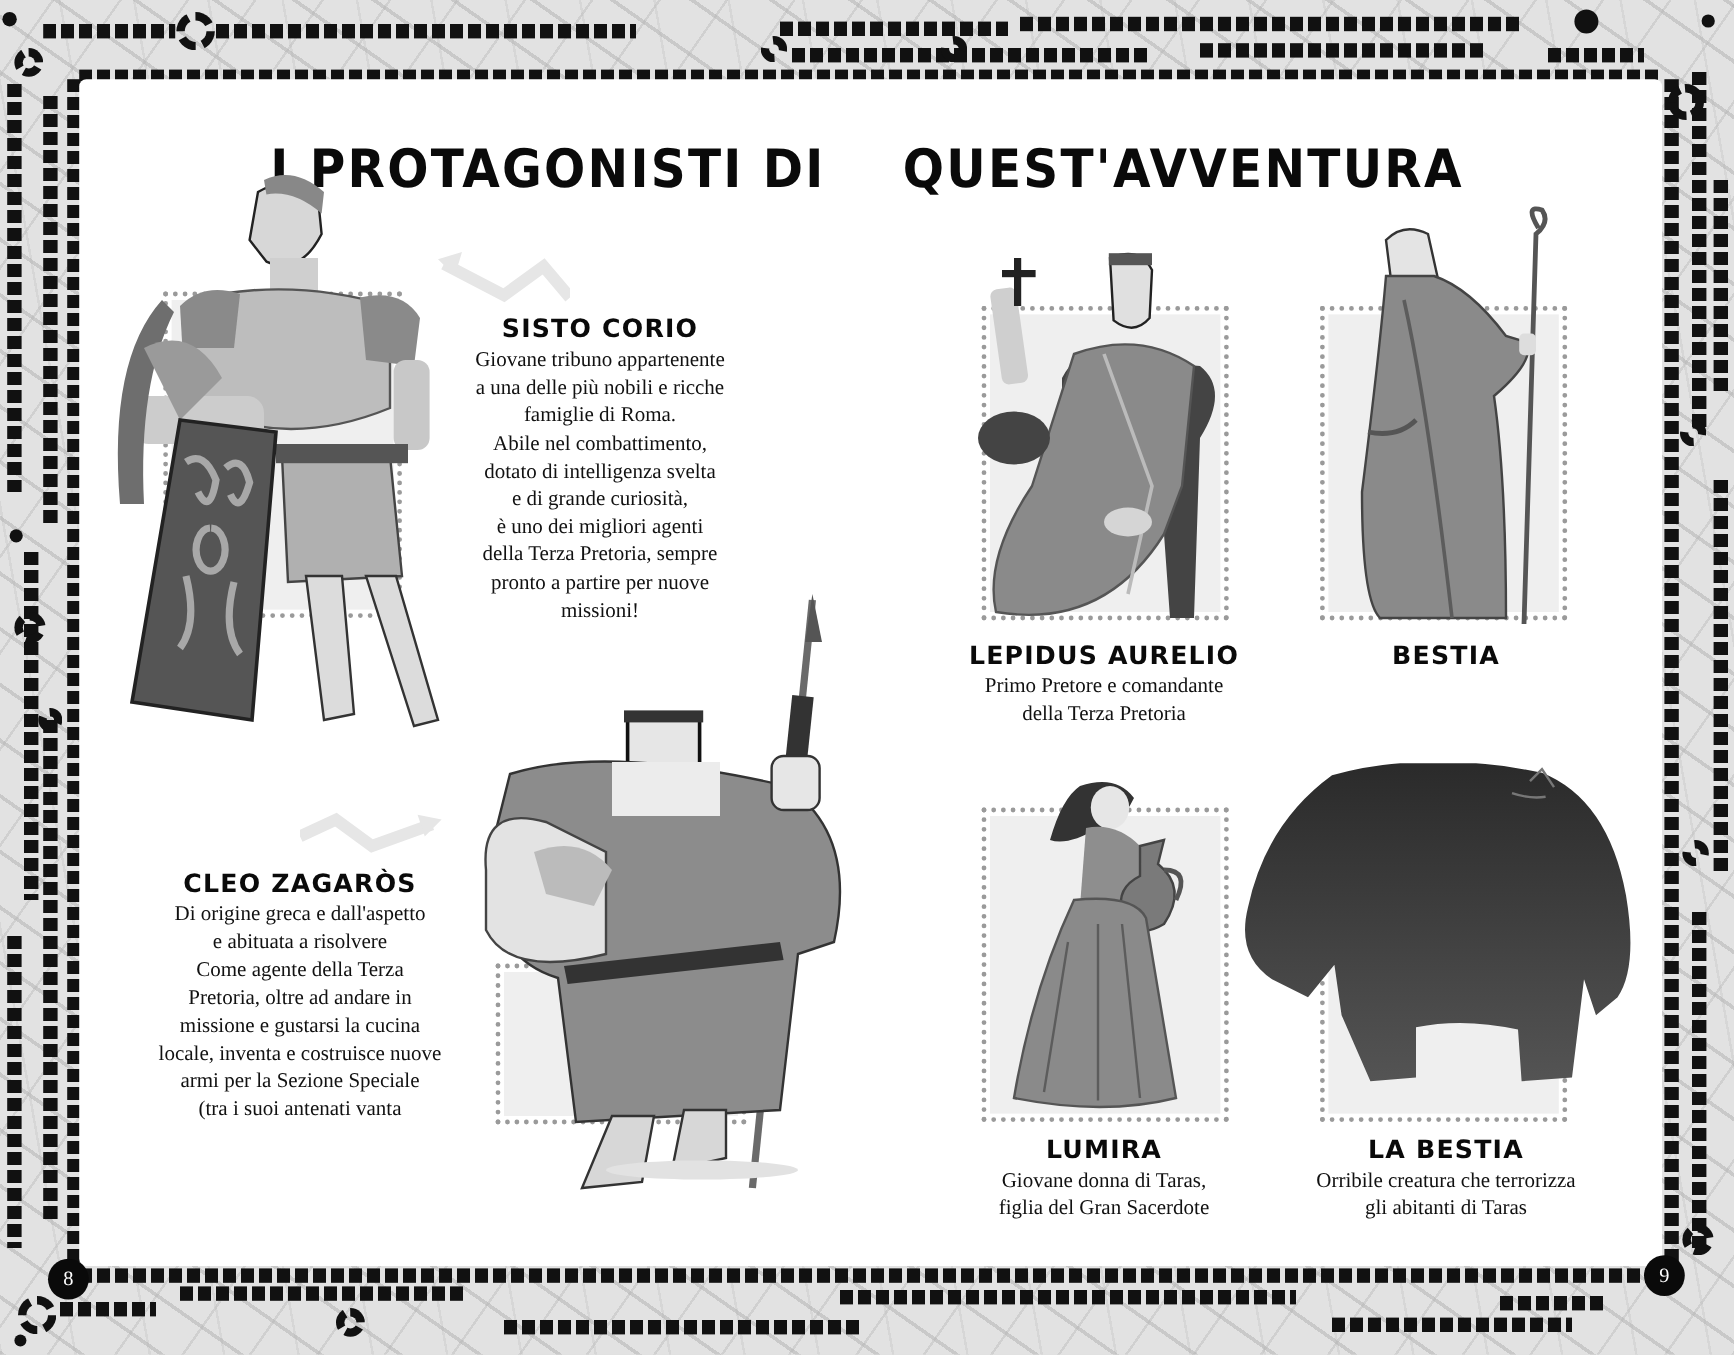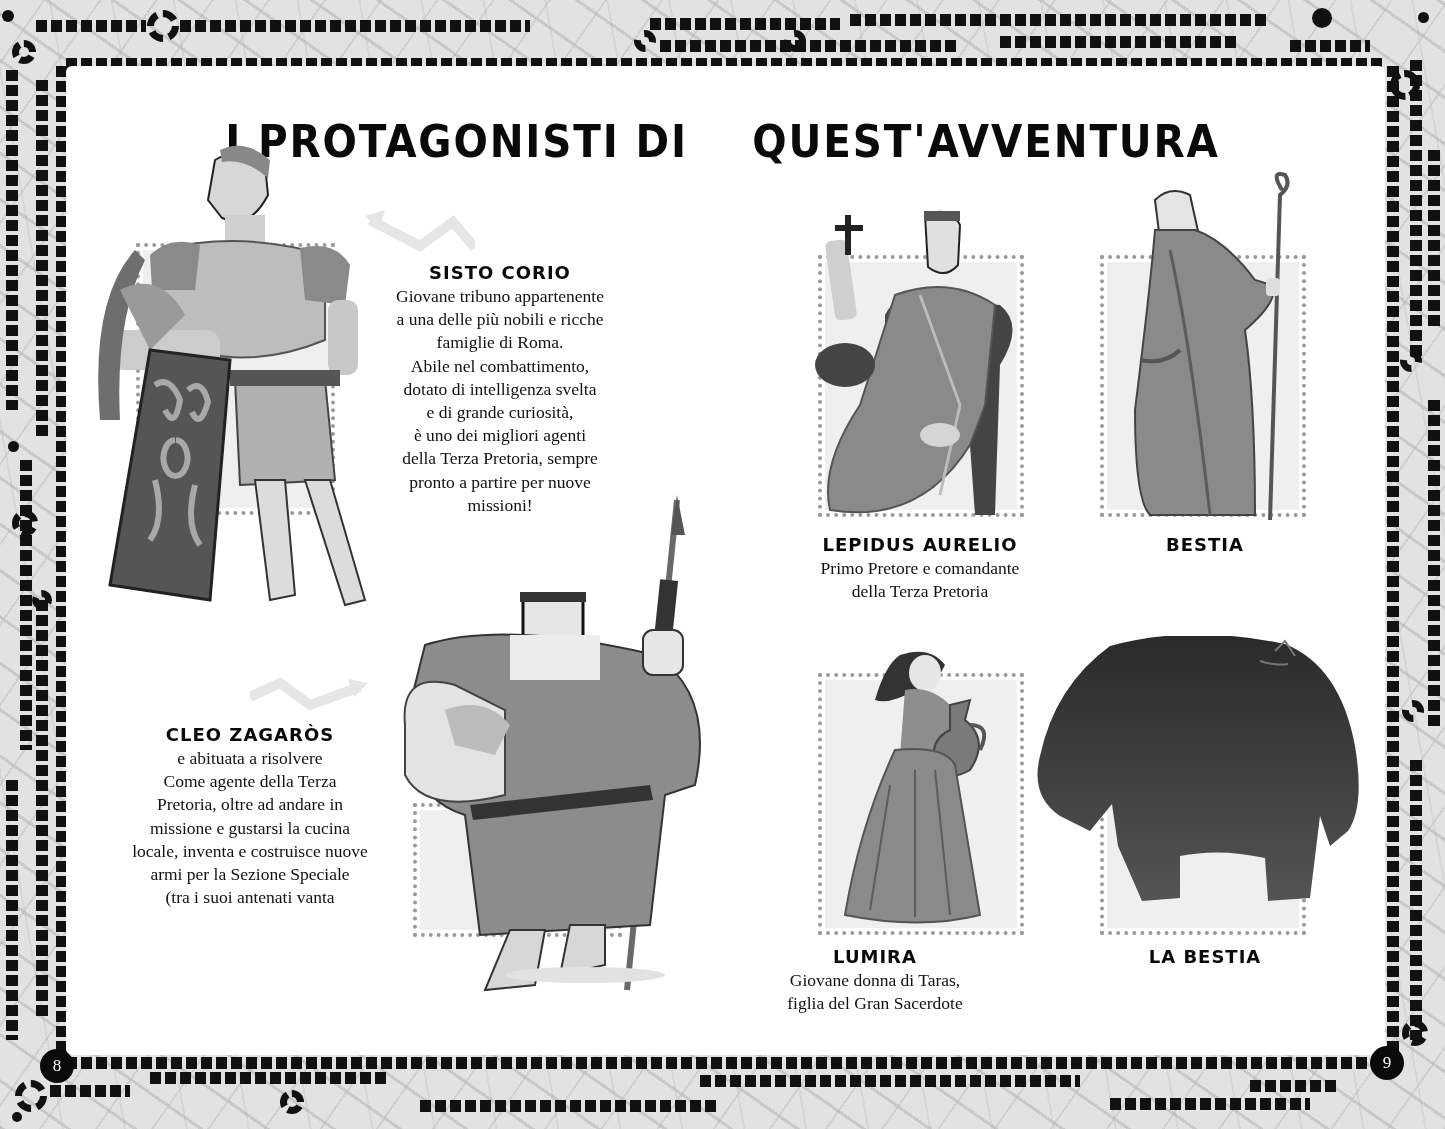--- a/index.html
+++ b/index.html
@@ -43,21 +43,21 @@
   .title {
     position:absolute; top:116px; left:0; width:1445px; text-align:center;
     font-family:"DejaVu Sans", sans-serif; font-weight:bold;
     font-size:44px; letter-spacing:2px; color:#0a0a0a;
     transform:scaleX(0.92);
   }
   .title .gap { display:inline-block; width:70px; }
 
   .name {
     font-family:"DejaVu Sans", sans-serif; font-weight:bold;
-    font-size:18px; letter-spacing:1px; text-align:center; color:#0a0a0a;
+    font-size:21px; letter-spacing:1px; text-align:center; color:#0a0a0a;
     margin-bottom:2px;
   }
   .desc { font-size:17.5px; line-height:23.2px; text-align:center; }
   .block { position:absolute; }
 
   
   .stamp {
     position:absolute; background:#efefef;
     outline:4px dotted #9a9a9a; outline-offset:3px;
   }
@@ -204,20 +204,21 @@
   <rect x="248" y="135" width="40" height="45" rx="10" fill="#e6e6e6" stroke="#333" stroke-width="2"></rect>
 
   <path d="M115,435 L150,435 L140,490 L90,495 Z" fill="#d7d7d7" stroke="#333" stroke-width="2"></path>
   <path d="M175,430 L210,430 L210,470 L165,480 Z" fill="#d7d7d7" stroke="#333" stroke-width="2"></path>
   <ellipse cx="190" cy="480" rx="80" ry="8" fill="#e2e2e2"></ellipse>
 </svg>
 
 <div class="block" style="left:104px; top:724px; width:292px;">
   <div class="name">CLEO ZAGARÒS</div>
   <div class="desc">
+    <div>Di origine greca e dall'aspetto</div>
     <div>e abituata a risolvere</div>
     <div>Come agente della Terza</div>
     <div>Pretoria, oltre ad andare in</div>
     <div>missione e gustarsi la cucina</div>
     <div>locale, inventa e costruisce nuove</div>
     <div>armi per la Sezione Speciale</div>
     <div>(tra i suoi antenati vanta</div>
   </div>
 </div>
 
@@ -277,21 +278,21 @@
 
   <path d="M75,45 Q100,40 120,60 L120,110 Q90,120 70,110 Z" fill="#8e8e8e"></path>
 
   <path d="M120,60 L140,55 L135,75 Q160,95 140,125 Q115,140 105,115 Q100,95 120,85 Z" fill="#7a7a7a" stroke="#444" stroke-width="2"></path>
   <path d="M140,80 Q162,80 150,105" fill="none" stroke="#555" stroke-width="4"></path>
 
   <path d="M65,105 Q115,100 125,120 L150,270 Q90,285 15,270 Q30,180 65,105 Z" fill="#8a8a8a" stroke="#555" stroke-width="2"></path>
   <path d="M60,140 L40,265 M85,125 L85,272 M105,125 L120,270" fill="none" stroke="#5c5c5c" stroke-width="2"></path>
 </svg>
 
-<div class="block" style="left:750px; top:946px; width:250px;">
+<div class="block" style="left:795px; top:946px; width:250px;">
   <div class="name">LUMIRA</div>
   <div class="desc">
     <div>Giovane donna di Taras,</div>
     <div>figlia del Gran Sacerdote</div>
   </div>
 </div>
 
 <div class="stamp" style="left:1107px; top:784px; width:192px; height:144px;"></div>
 <svg class="figure" style="left:1030px; top:636px;" width="335" height="300" viewBox="0 0 335 300">
   <defs>
@@ -299,13 +300,17 @@
       <stop offset="0" stop-color="#2a2a2a"></stop>
       <stop offset="1" stop-color="#545454"></stop>
     </linearGradient>
   </defs>
   <path d="M80,10 Q160,-12 255,8 Q310,30 325,110 Q335,170 318,195 L300,210 L290,180 L280,262 L238,265 L235,222 Q190,212 150,220 L150,262 L112,265 L88,210 L82,168 L60,195 L30,180 Q0,160 10,120 Q25,50 80,10 Z" fill="url(#beastGrad)"></path>
   <path d="M245,15 L255,5 L265,20 M230,25 Q245,30 258,28" fill="none" stroke="#777" stroke-width="2"></path>
 </svg>
 
 <div class="block" style="left:1065px; top:946px; width:280px;">
   <div class="name">LA BESTIA</div>
+  <div class="desc">
+    <div>Orribile creatura che terrorizza</div>
+    <div>gli abitanti di Taras</div>
+  </div>
 </div>
 
 </body></html>

